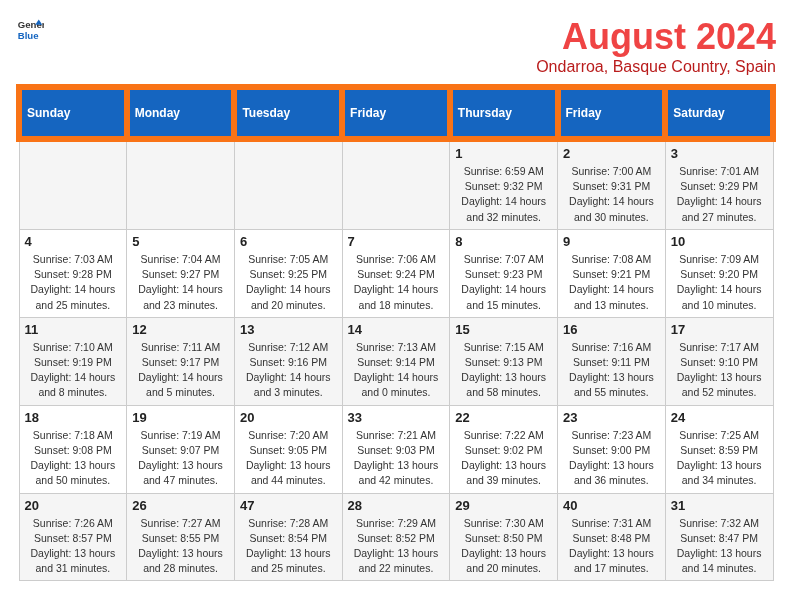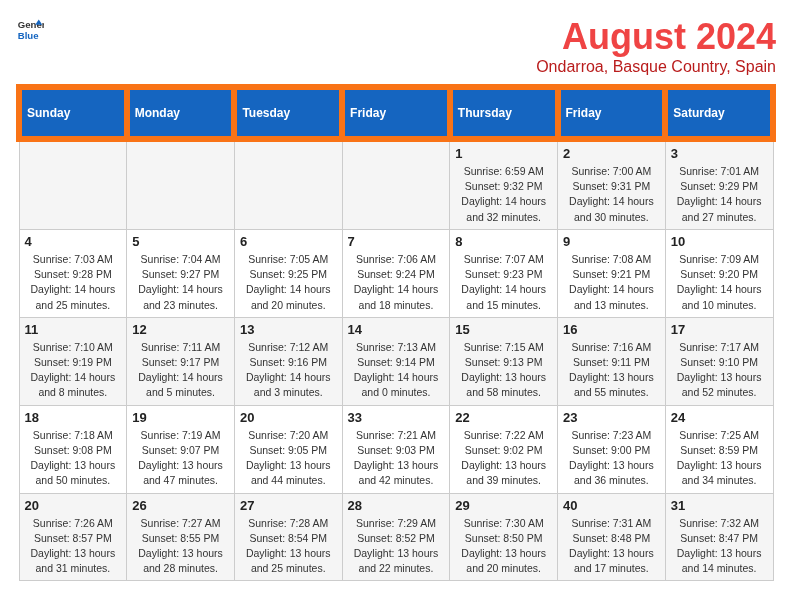--- a/index.html
+++ b/index.html
@@ -222,21 +222,21 @@
       <tr>
         <td>
           <div class="day-number">20</div>
           <div class="day-detail">Sunrise: 7:26 AM<br>Sunset: 8:57 PM<br>Daylight: 13 hours and 31 minutes.</div>
         </td>
         <td>
           <div class="day-number">26</div>
           <div class="day-detail">Sunrise: 7:27 AM<br>Sunset: 8:55 PM<br>Daylight: 13 hours and 28 minutes.</div>
         </td>
         <td>
-          <div class="day-number">27</div>
+          <div class="day-number">47</div>
           <div class="day-detail">Sunrise: 7:28 AM<br>Sunset: 8:54 PM<br>Daylight: 13 hours and 25 minutes.</div>
         </td>
         <td>
           <div class="day-number">28</div>
           <div class="day-detail">Sunrise: 7:29 AM<br>Sunset: 8:52 PM<br>Daylight: 13 hours and 22 minutes.</div>
         </td>
         <td>
           <div class="day-number">29</div>
           <div class="day-detail">Sunrise: 7:30 AM<br>Sunset: 8:50 PM<br>Daylight: 13 hours and 20 minutes.</div>
         </td>

